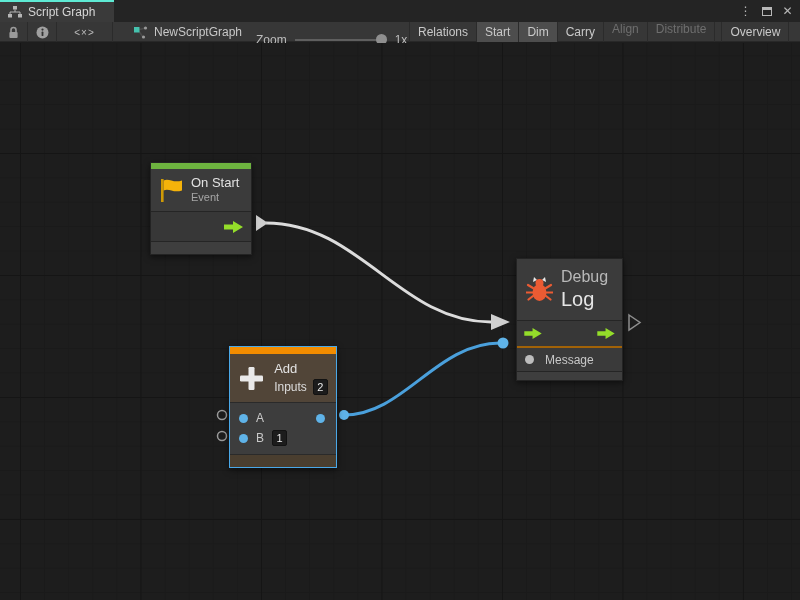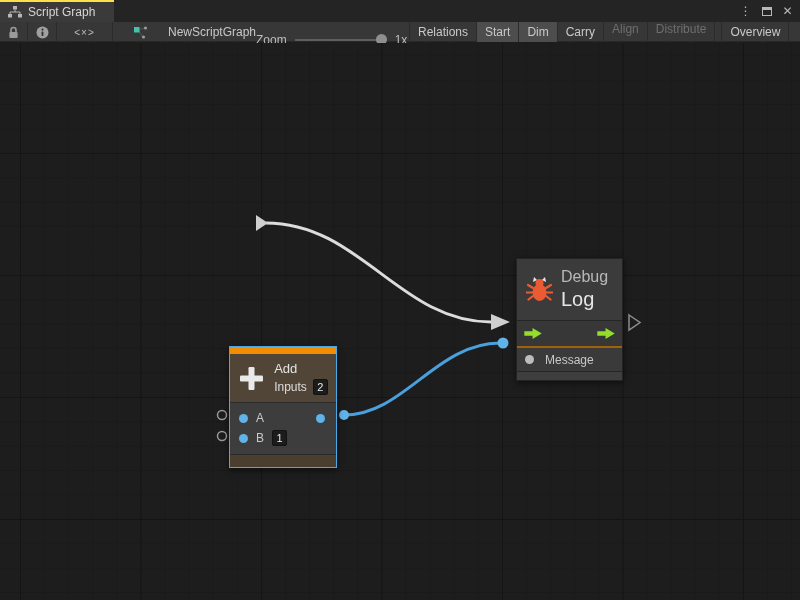--- a/index.html
+++ b/index.html
@@ -3,36 +3,36 @@
 <meta charset="utf-8">
 <style>
   * { margin:0; padding:0; box-sizing:border-box; }
   html,body { width:800px; height:600px; background:#1d1d1d; overflow:hidden;
               font-family:"Liberation Sans", sans-serif; -webkit-font-smoothing:antialiased; }
   #window { position:relative; width:800px; height:600px; overflow:hidden; background:#1d1d1d; }
 
   
   .titlebar { position:absolute; top:0; left:0; width:800px; height:22px; background:#242424; }
   .tab { position:absolute; left:0; top:0; height:22px; width:114px; background:#3a3a3a;
-         border-top:2px solid #fde047; display:flex; align-items:center; gap:6px; padding:0 8px;
+         border-top:2px solid #5eead4; display:flex; align-items:center; gap:6px; padding:0 8px;
          color:#d6d6d6; font-size:12px; }
   .tab-label { white-space:nowrap; }
   .win-controls { position:absolute; right:4px; top:0; height:22px; display:flex; align-items:center; gap:4px; color:#b8b8b8; }
   .win-btn { width:17px; height:22px; display:flex; align-items:center; justify-content:center; font-size:12px; }
   .maxi-box { width:10px; height:9px; border:1px solid #b8b8b8; border-top:3px solid #b8b8b8; }
 
   
   .toolbar { position:absolute; top:22px; left:0; width:800px; height:20px; background:#373737;
              border-bottom:1px solid #282828; color:#c9c9c9; font-size:12px; }
   .tb-btn { position:absolute; top:0; height:20px; display:flex; align-items:center; justify-content:center;
             border-right:1px solid #2b2b2b; color:#c9c9c9; }
   .tb-left-1 { left:0;   width:28px; }
   .tb-left-2 { left:28px; width:29px; }
   .tb-left-3 { left:57px; width:56px; font-size:10px; letter-spacing:1px; color:#bdbdbd; }
-  .tb-graph { position:absolute; left:126px; top:0; height:20px; display:flex; align-items:center; gap:20px; padding:0 8px; }
+  .tb-graph { position:absolute; left:126px; top:0; height:20px; display:flex; align-items:center; gap:6px; padding:0 8px; }
   .tb-zoom { position:absolute; left:256px; top:0; height:20px; display:flex; align-items:center; gap:8px; color:#bdbdbd;margin-top:8px; }
   .zoom-slider { position:relative; width:92px; height:12px; }
   .zoom-track { position:absolute; left:0; top:5px; width:92px; height:2px; background:#5f5f5f; }
   .zoom-knob { position:absolute; left:81px; top:0; width:11px; height:11px; border-radius:50%; background:#8f8f8f; }
   .tb-right { position:absolute; left:409px; top:0; height:20px; display:flex; }
   .seg { height:20px; display:flex; align-items:center; padding:0 8px; border-left:1px solid #2b2b2b;
          white-space:nowrap; gap:5px; }
   .seg:last-child { border-right:1px solid #2b2b2b; }
   .seg.active { background:#4d4d4d; }
   .seg.disabled { color:#6e6e6e;flex-direction:column; }
@@ -192,20 +192,39 @@
       <polygon points="256,172 268,180 256,188" fill="#cfcfcf"></polygon>
       <polygon points="491,271 510,279 491,287" fill="#cfcfcf"></polygon>
       <path d="M 344 372 C 404 372 436 300 500 300" stroke="#4aa0dc" stroke-width="3" fill="none"></path>
       <circle cx="344" cy="372" r="5" fill="#5fb3e8"></circle>
       <circle cx="503" cy="300" r="5.5" fill="#5fb3e8"></circle>
       <circle cx="222" cy="372" r="4.5" fill="none" stroke="#9a9a9a" stroke-width="1.5"></circle>
       <circle cx="222" cy="393" r="4.5" fill="none" stroke="#9a9a9a" stroke-width="1.5"></circle>
       <polygon points="629,272 640,279.5 629,287" fill="none" stroke="#8f8f8f" stroke-width="1.5"></polygon>
     </svg>
 
+    <div class="node" id="node-on-start">
+      <div class="strip" style="background:#6db33f"></div>
+      <div class="hdr">
+        <svg class="icon" width="23" height="25" viewBox="0 0 23 25">
+          <rect x="1" y="1" width="2.6" height="23" fill="#cf9a06"></rect>
+          <path d="M3.6 2.5 C 9 -0.5 13 5.5 22 2.5 L22 12.5 C 13 15.5 9 9.5 3.6 12.5 Z" fill="#f5b30a"></path>
+        </svg>
+        <div class="hdr-text">
+          <span class="t-title">On Start</span>
+          <span class="t-sub">Event</span>
+        </div>
+      </div>
+      <div class="rowzone prow flow-row">
+        <svg class="icon" width="19" height="12" viewBox="0 0 19 12">
+          <path d="M0 3.5 H9 V0 L19 6 L9 12 V8.5 H0 Z" fill="#94dd2a"></path>
+        </svg>
+      </div>
+      <div class="footer"></div>
+    </div>
 
     <div class="node" id="node-debug">
       <div class="hdr">
         <svg class="icon" width="27" height="27" viewBox="0 0 27 27">
           <polygon points="8,1 11,4 7,6" fill="#e8e8e8"></polygon>
           <polygon points="19,1 16,4 20,6" fill="#e8e8e8"></polygon>
           <circle cx="13.5" cy="7" r="4" fill="#eb5b33"></circle>
           <path d="M7 12 L2 9 M6.5 16.5 L0.5 16.5 M7 20 L2.5 23.5 M20 12 L25 9 M20.5 16.5 L26.5 16.5 M20 20 L24.5 23.5" stroke="#eb5b33" stroke-width="2.2" stroke-linecap="round"></path>
           <ellipse cx="13.5" cy="16.5" rx="7" ry="8.5" fill="#eb5b33"></ellipse>
         </svg>

